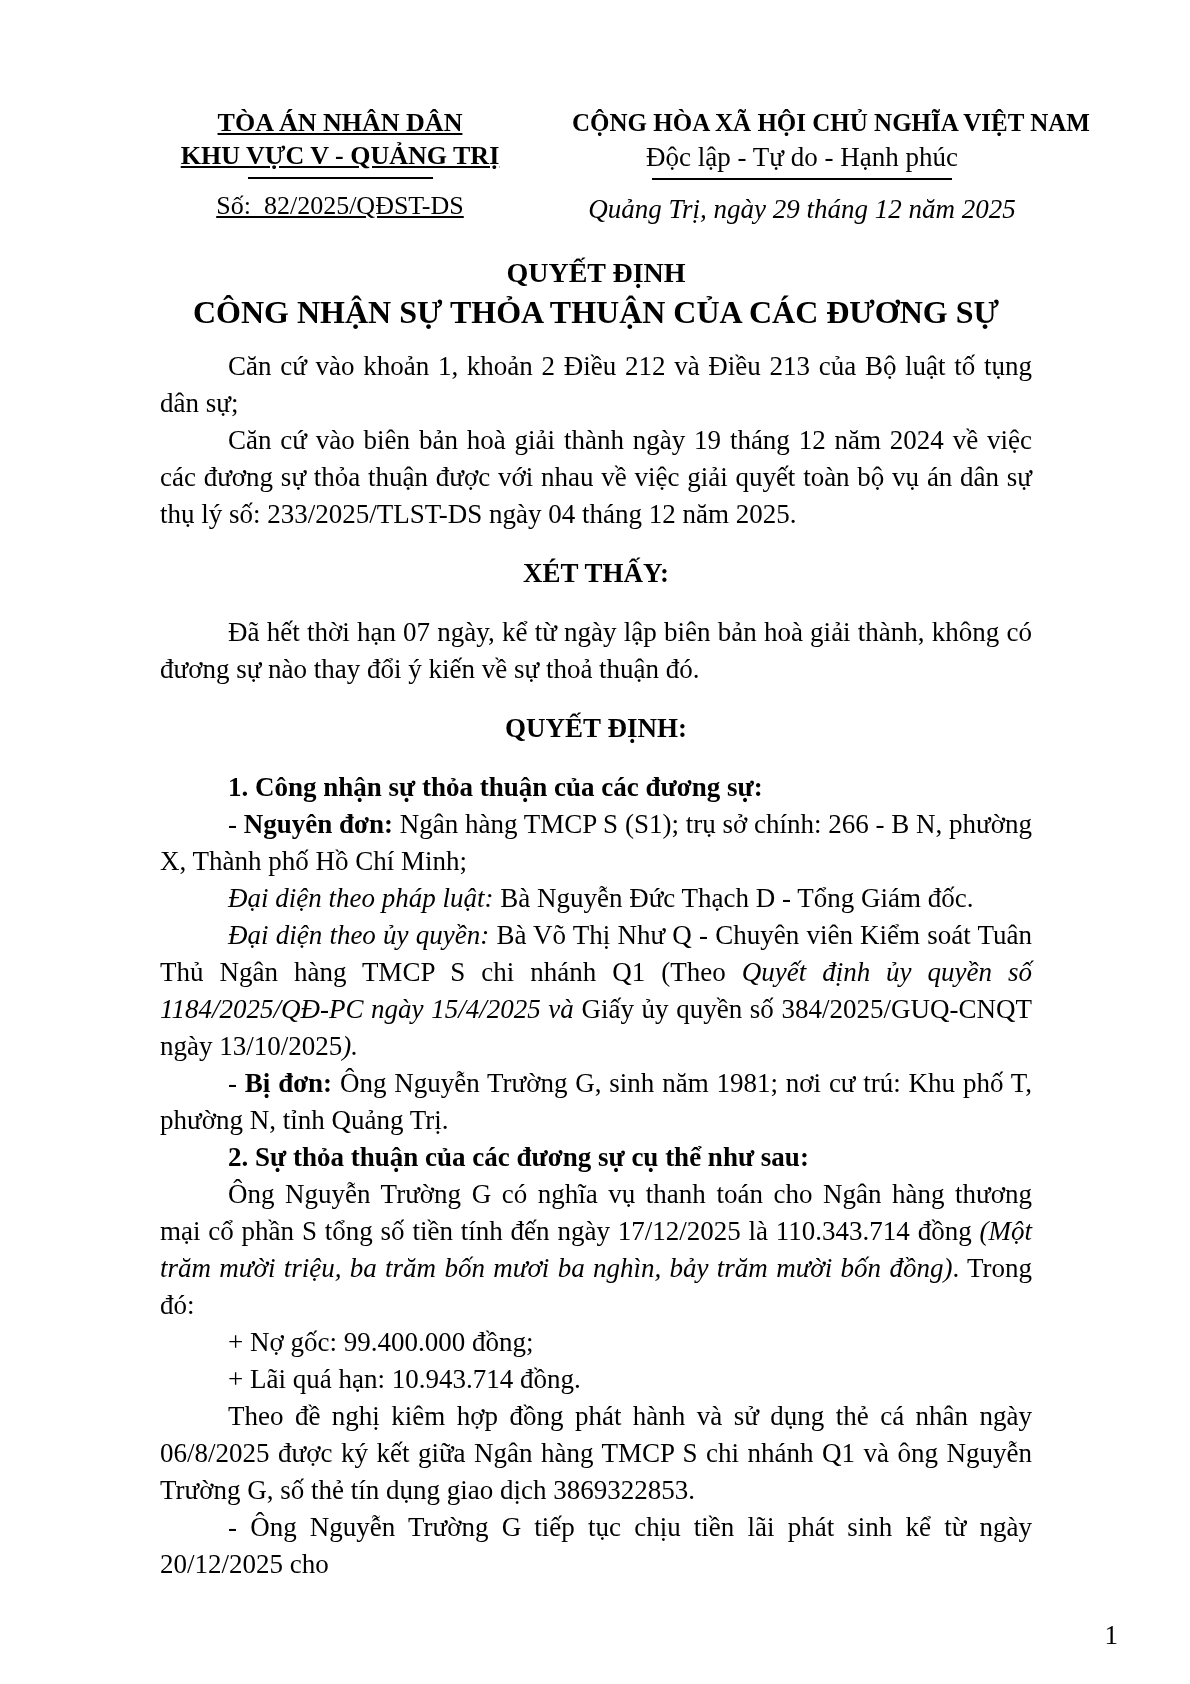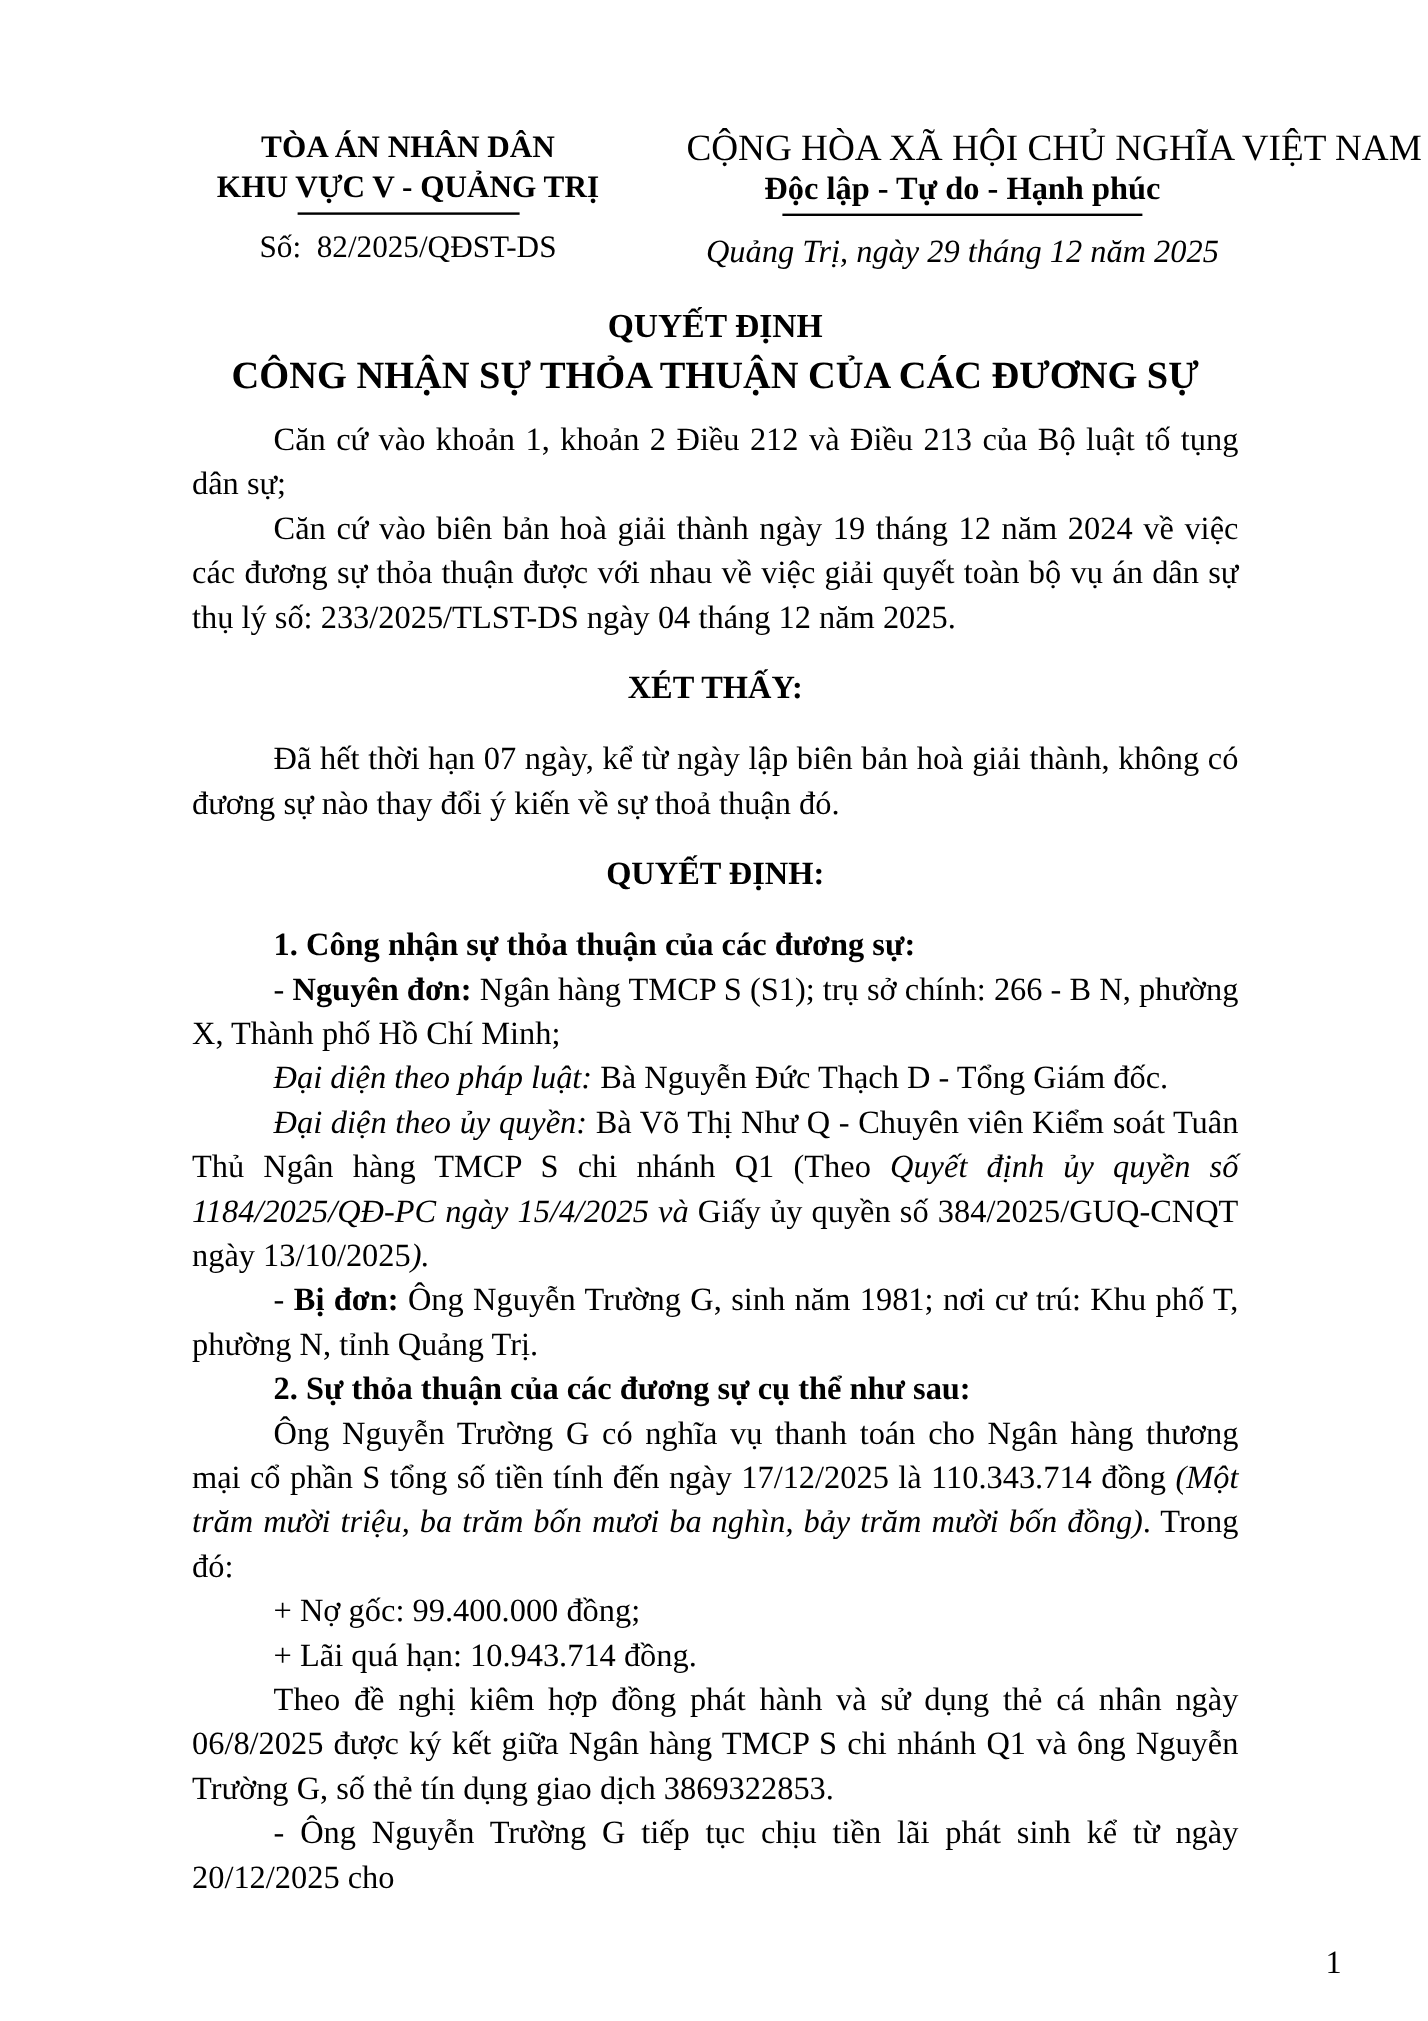--- a/index.html
+++ b/index.html
@@ -8,25 +8,25 @@
     width: 1190px; height: 1684px;
     position: relative;
     background: #ffffff;
     color: #000000;
     font-family: "Liberation Serif", "DejaVu Serif", serif;
     padding: 106px 158px 0 160px;
     overflow: hidden;
   }
   
   .doc-header { display: flex; justify-content: space-between; align-items: flex-start; }
-  .hdr-left  { width: 360px; text-align: center; }
+  .hdr-left  { width: 360px; text-align: center; text-decoration: underline; }
   .hdr-right { width: 460px; text-align: center; }
   .hdr-line { font-weight: bold; font-size: 26px; line-height: 33px; white-space: nowrap; }
-  .republic-name { font-weight: normal; font-size: 31px; line-height: 33px; white-space: nowrap; }
-  .motto { font-weight: bold; font-size: 27px; line-height: 36px; white-space: nowrap; }
+  .republic-name { font-weight: bold; font-size: 25px; line-height: 33px; white-space: nowrap; }
+  .motto { font-weight: normal; font-size: 27px; line-height: 36px; white-space: nowrap; }
   .rule { border-top: 2px solid #000; height: 0; }
   .rule-court { width: 185px; margin: 5px auto 10px auto; }
   .rule-motto { width: 300px; margin: 3px auto 10px auto; }
   .doc-number { font-size: 26px; line-height: 33px; white-space: pre-wrap; margin-top: 8px; }
   .place-date { font-style: italic; font-size: 27px; line-height: 34px; margin-top: 12px; white-space: nowrap; }
   
   .title-block { text-align: center; margin-top: 28px; font-weight: bold; }
   .title-l1 { font-size: 28px; line-height: 38px; }
   .title-l2 { font-size: 32px; line-height: 40px; }
   

